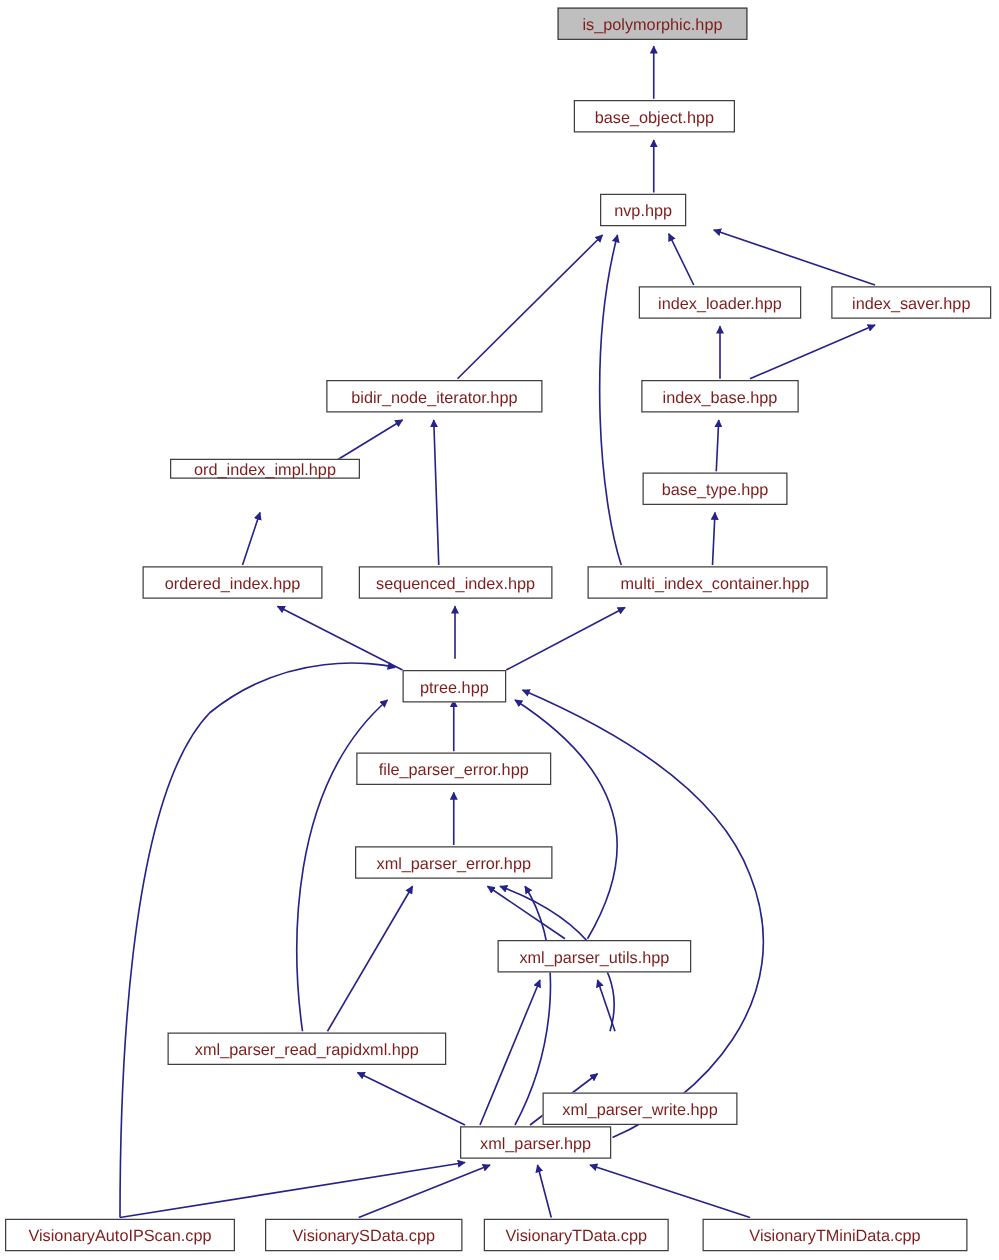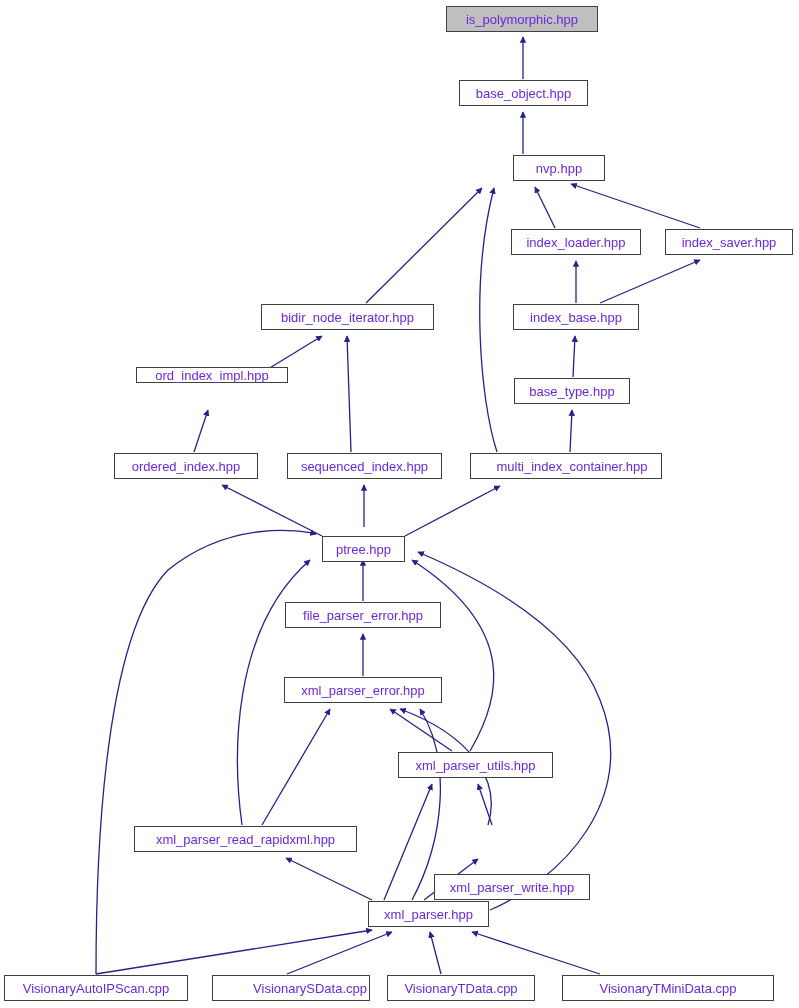--- a/index.html
+++ b/index.html
@@ -23,21 +23,21 @@
     height: 1008px;
   }
   .node {
     position: absolute;
     box-sizing: border-box;
     display: flex;
     align-items: center;
     justify-content: center;
     border: 1px solid #404040;
     background: #ffffff;
-    color: #6d28d9;
+    color: #7f1d1d;
     font-size: 13px;
     line-height: 1;
     white-space: nowrap;
     letter-spacing: 0px;
   }
   .node.root {
     background: #bfbfbf;
     border-color: #404040;
   }
   .node-label {
@@ -92,21 +92,21 @@
         <path d="M600,974 L472,932" fill="none" stroke="#25228a" stroke-width="1.3" marker-end="url(#arrowhead)"></path>
       </g>
   </svg>
   <div id="nodes-layer">
       <div class="node root" style="left: 446px; top: 6px; width: 152px; height: 26px;">
         <span class="node-label">is_polymorphic.hpp</span>
       </div>
       <div class="node" style="left: 459px; top: 80px; width: 129px; height: 26px;">
         <span class="node-label">base_object.hpp</span>
       </div>
-      <div class="node" style="left: 513px; top: 155px; width: 92px; height: 26px; text-align: center;">
+      <div class="node" style="left: 480px; top: 155px; width: 69px; height: 26px; text-align: center;">
         <span class="node-label">nvp.hpp</span>
       </div>
       <div class="node" style="left: 511px; top: 229px; width: 130px; height: 26px;">
         <span class="node-label">index_loader.hpp</span>
       </div>
       <div class="node" style="left: 665px; top: 229px; width: 128px; height: 26px;">
         <span class="node-label">index_saver.hpp</span>
       </div>
       <div class="node" style="left: 261px; top: 304px; width: 173px; height: 26px;">
         <span class="node-label">bidir_node_iterator.hpp</span>
@@ -146,21 +146,21 @@
       </div>
       <div class="node" style="left: 434px; top: 826px; width: 156px; height: 26px; margin-top: 48px;">
         <span class="node-label">xml_parser_write.hpp</span>
       </div>
       <div class="node" style="left: 368px; top: 901px; width: 121px; height: 26px;">
         <span class="node-label">xml_parser.hpp</span>
       </div>
       <div class="node" style="left: 4px; top: 975px; width: 184px; height: 26px;">
         <span class="node-label">VisionaryAutoIPScan.cpp</span>
       </div>
-      <div class="node" style="left: 212px; top: 975px; width: 158px; height: 26px; justify-content: flex-end;">
+      <div class="node" style="left: 212px; top: 975px; width: 158px; height: 26px;">
         <span class="node-label">VisionarySData.cpp</span>
       </div>
       <div class="node" style="left: 387px; top: 975px; width: 148px; height: 26px;">
         <span class="node-label">VisionaryTData.cpp</span>
       </div>
       <div class="node" style="left: 562px; top: 975px; width: 212px; height: 26px;">
         <span class="node-label">VisionaryTMiniData.cpp</span>
       </div>
     </div>
 </div>

